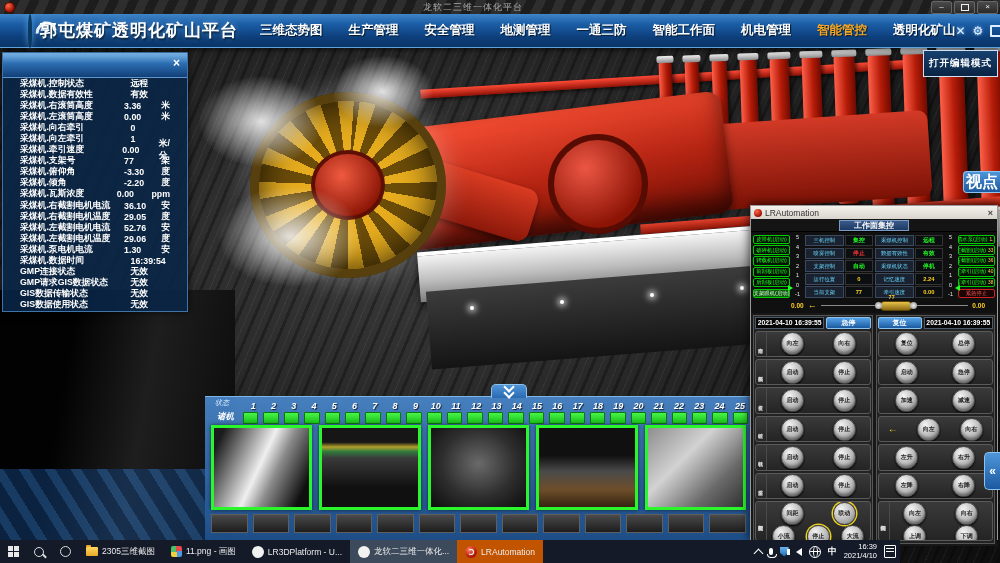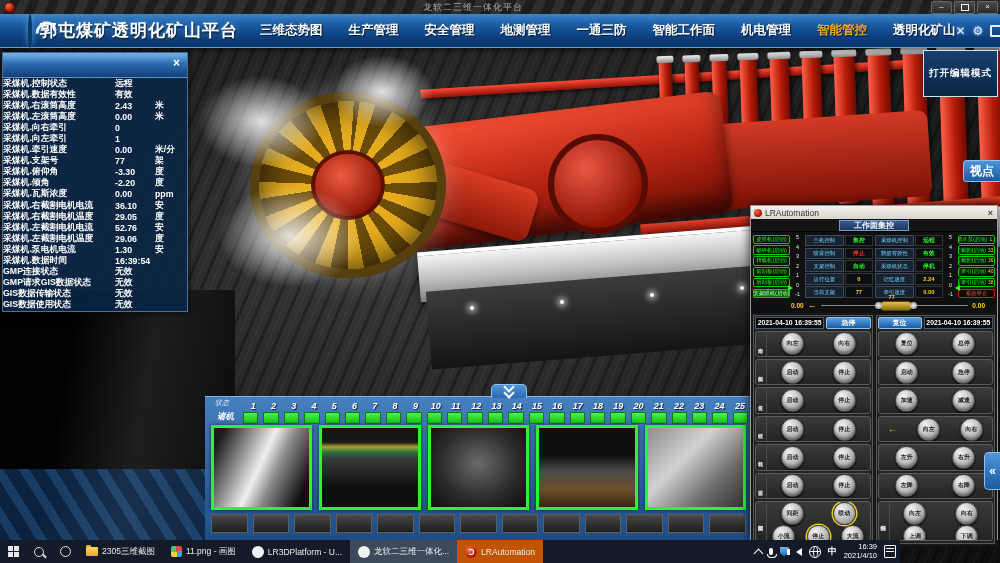--- a/index.html
+++ b/index.html
@@ -33,21 +33,21 @@
     text-shadow:1px 2px 2px #04203c, 0 0 6px rgba(160,220,255,.45);margin-right:22px;white-space:nowrap}
   #nav-items{display:flex;gap:26px;align-items:center}
   .nav-item{color:#fff;font-size:12.5px;font-weight:bold;cursor:pointer;white-space:nowrap;
     text-shadow:1px 1px 1px #03182e}
   .nav-item.active{color:#f5a623}
   #nav-tools{margin-left:auto;margin-right:8px;display:flex;gap:7px;align-items:center}
   .tool-ic{color:#dfeeff;font-size:12px;line-height:12px;text-shadow:0 0 3px #9cf}
   .tool-restore{width:10px;height:8px;border:2px solid #dfeeff;border-radius:1px}
   #edit-mode-btn{position:absolute;top:50px;right:2px;z-index:56;color:#fff;font-size:9.5px;font-weight:bold;
     background:linear-gradient(#123a63,#0a2richt444);background:linear-gradient(#16406e,#0a2444);
-    border:1px solid #cfe2f5;padding:16px 5px;letter-spacing:1px}
+    border:1px solid #cfe2f5;padding:6px 5px;letter-spacing:1px}
 
   
   #scene{position:absolute;top:14px;left:0;width:1000px;height:549px;overflow:hidden;
     background:radial-gradient(ellipse at 42% 42%,#3c3c3c 0%,#262626 42%,#0e0e0e 100%)}
   #scene .tex{position:absolute;inset:0;
     background:repeating-linear-gradient(113deg,rgba(255,255,255,.05) 0 1px,transparent 1px 6px,rgba(0,0,0,.3) 6px 9px,transparent 9px 15px)}
   .roofbeam{position:absolute;top:58px;right:0;width:580px;height:9px;
     background:linear-gradient(#ff4a36,#8e1206);transform:rotate(-3.5deg);box-shadow:0 2px 4px rgba(0,0,0,.6)}
   #supports{position:absolute;top:46px;right:-6px;width:560px;height:200px;display:flex;
     align-items:flex-start;gap:13px;transform:rotate(-2deg);justify-content:flex-end}
@@ -87,29 +87,29 @@
 
   
   #machine-panel{position:absolute;left:2px;top:52px;width:184px;z-index:40;
     background:rgba(8,38,72,.88);border:1px solid #3f74a8;box-shadow:0 0 8px rgba(0,0,0,.7)}
   #machine-panel .hd{height:24px;background:linear-gradient(#7db9ec,#2b6cb0 45%,#123f77);
     display:flex;align-items:center;position:relative;border-bottom:1px solid #5d96cc}
   #machine-panel .hd .title{flex:1;text-align:center;color:#fff;font-size:15px;font-weight:bold;
     text-shadow:1px 1px 2px #04203c}
   #machine-panel .hd .x{position:absolute;right:3px;top:3px;width:15px;height:15px;color:#fff;
     font-size:12px;line-height:14px;text-align:center;font-weight:bold}
-  .mrow{display:flex;align-items:center;height:11.1px;padding:0 0}
+  .mrow{display:flex;align-items:center;height:11.1px;padding:0 17px}
   .mrow .lab{width:112px;color:#fff;font-size:8.8px;font-weight:bold;white-space:nowrap;overflow:hidden}
   .mrow .val{width:40px;color:#fff;font-size:8.8px;font-weight:bold}
   .mrow .unit{flex:1;color:#fff;font-size:8.8px;font-weight:bold}
 
   
-  #viewpoint-tab{position:absolute;right:0;top:160px;z-index:45;width:36px;height:20px;
+  #viewpoint-tab{position:absolute;right:0;top:171px;z-index:45;width:36px;height:20px;
     background:linear-gradient(#4f95d9,#1b5aa0);border:1px solid #8cc2ee;border-right:none;
-    border-radius:4px 0 0 4px;color:#fff;font-size:12px;font-weight:bold;
+    border-radius:4px 0 0 4px;color:#fff;font-size:16px;font-weight:bold;
     display:flex;align-items:center;justify-content:center;gap:2px}
   #right-collapse-tab{position:absolute;right:0;top:452px;z-index:70;width:15px;height:36px;
     background:linear-gradient(#4f95d9,#1b5aa0);border:1px solid #8cc2ee;border-right:none;
     border-radius:5px 0 0 5px;color:#fff;font-size:12px;font-weight:bold;
     display:flex;align-items:center;justify-content:center}
 
   
   #camera-bar{position:absolute;left:205px;top:396px;width:545px;height:144px;z-index:30;
     background:linear-gradient(rgba(72,132,198,.95),rgba(30,80,140,.95));
     border-top:1px solid #7fb4e6;padding:2px 0 0 6px;box-sizing:border-box}
@@ -318,21 +318,21 @@
         <span class="val">远程</span>
         <span class="unit"></span>
       </div>
       <div class="mrow">
         <span class="lab">采煤机.数据有效性</span>
         <span class="val">有效</span>
         <span class="unit"></span>
       </div>
       <div class="mrow">
         <span class="lab">采煤机.右滚筒高度</span>
-        <span class="val">2.43</span>
+        <span class="val">3.36</span>
         <span class="unit">米</span>
       </div>
       <div class="mrow">
         <span class="lab">采煤机.左滚筒高度</span>
         <span class="val">0.00</span>
         <span class="unit">米</span>
       </div>
       <div class="mrow">
         <span class="lab">采煤机.向右牵引</span>
         <span class="val">0</span>

